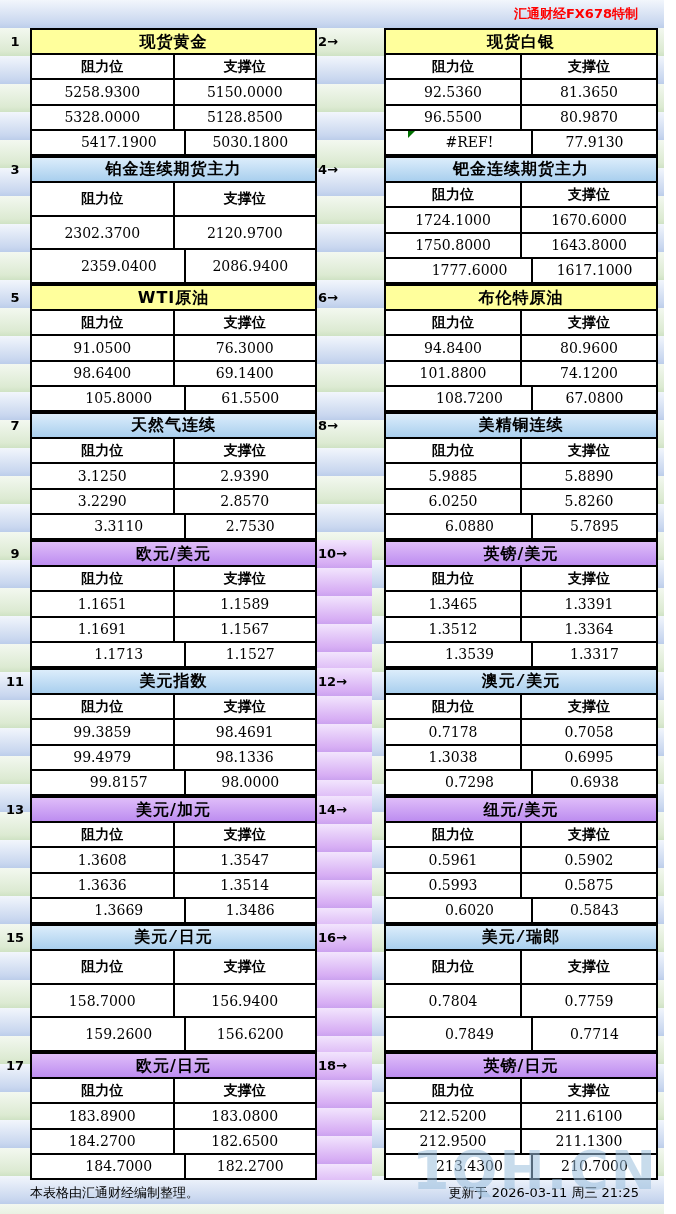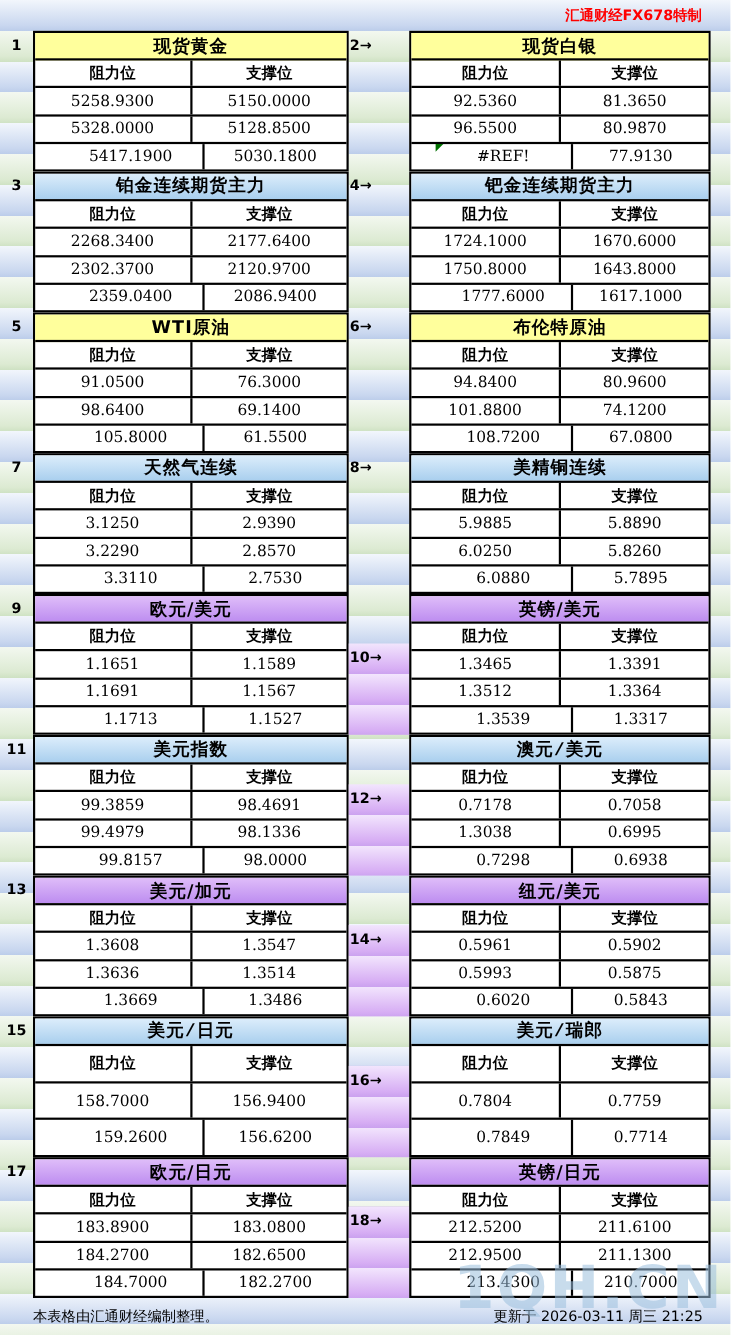--- a/index.html
+++ b/index.html
@@ -14,47 +14,46 @@
   .brand { color:#ff0000; font-size:13px; font-weight:bold; }
   .band { display:flex; height:128px; }
   .rownum {
     width:30px; flex:0 0 30px; text-align:center; font-size:13px; font-weight:bold;
     color:#000; padding-top:6px;
   }
   .gutter { width:55px; flex:0 0 55px; font-size:13px; font-weight:bold; padding-top:6px; padding-left:1px; }
   .gutter-purple {
     background: repeating-linear-gradient(to bottom,
       #f2e5fd 0px, #d7aef4 23px, #cba2ef 28px);
-    margin-top: 45px;
   }
   .rmargin { flex:1; }
   .tbl { background:#ffffff; border:2px solid #000; display:flex; flex-direction:column; }
   .tbl.left  { width:287px; flex:0 0 287px; }
-  .tbl.right { width:274px; flex:0 0 274px; }
+  .tbl.right { width:274px; flex:0 0 274px;margin-left:12px; }
   .tbl-title {
     height:25px; line-height:24px; text-align:center; font-weight:bold; font-size:16px;
     border-bottom:2px solid #000; letter-spacing:1px;
   }
   .yellow > .tbl-title { background:#ffff9c; }
   .blue   > .tbl-title { background:linear-gradient(to bottom,#dcedfb,#a9cfee);font-family:Liberation Mono, monospace; }
   .purple > .tbl-title { background:linear-gradient(to bottom,#dfbdf9,#bd8df0); }
   .trow { display:flex; flex:1; border-bottom:2px solid #000; }
   .trow:last-child { border-bottom:none;padding-left:22px; }
   .cell {
     flex:1; display:flex; align-items:center; justify-content:center;
     font-size:14px; border-right:2px solid #000; position:relative;
     font-family:"DejaVu Serif","Liberation Serif",serif;
   }
   .cell:last-child { border-right:none; }
   .cell.hdr { font-weight:bold; font-family:"DejaVu Sans","Liberation Sans",sans-serif; font-size:14px; }
   .err-tri {
     position:absolute; top:0; left:0; width:0; height:0;
     border-top:7px solid #007000; border-right:7px solid transparent;
   }
-  .footer { height:30px; display:flex; align-items:flex-end; justify-content:space-between;
+  .footer { height:30px; display:flex; align-items:center; justify-content:space-between;
     padding:0 25px 4px 30px; font-size:13px; }
   .watermark {
     position:absolute; right:6px; bottom:12px; font-size:54px; font-weight:bold;
     color:#9cc0de; opacity:0.55; letter-spacing:2px; pointer-events:none;
     font-family:"DejaVu Sans",sans-serif;
   }
 </style>
 </head>
 <body>
 
@@ -113,24 +112,20 @@
 
   <div class="band">
     <div class="rownum">3</div>
     <div class="tbl left blue">
       <div class="tbl-title">铂金连续期货主力</div>
       <div class="trow">
           <div class="cell hdr">阻力位</div>
           <div class="cell hdr">支撑位</div>
         </div>
       <div class="trow">
-          <div class="cell">2268.3400</div>
-          <div class="cell">2177.6400</div>
-        </div>
-      <div class="trow">
           <div class="cell">2302.3700</div>
           <div class="cell">2120.9700</div>
         </div>
       <div class="trow">
           <div class="cell">2359.0400</div>
           <div class="cell">2086.9400</div>
         </div>
     </div>
     <div class="gutter">4→</div>
     <div class="tbl right blue">

